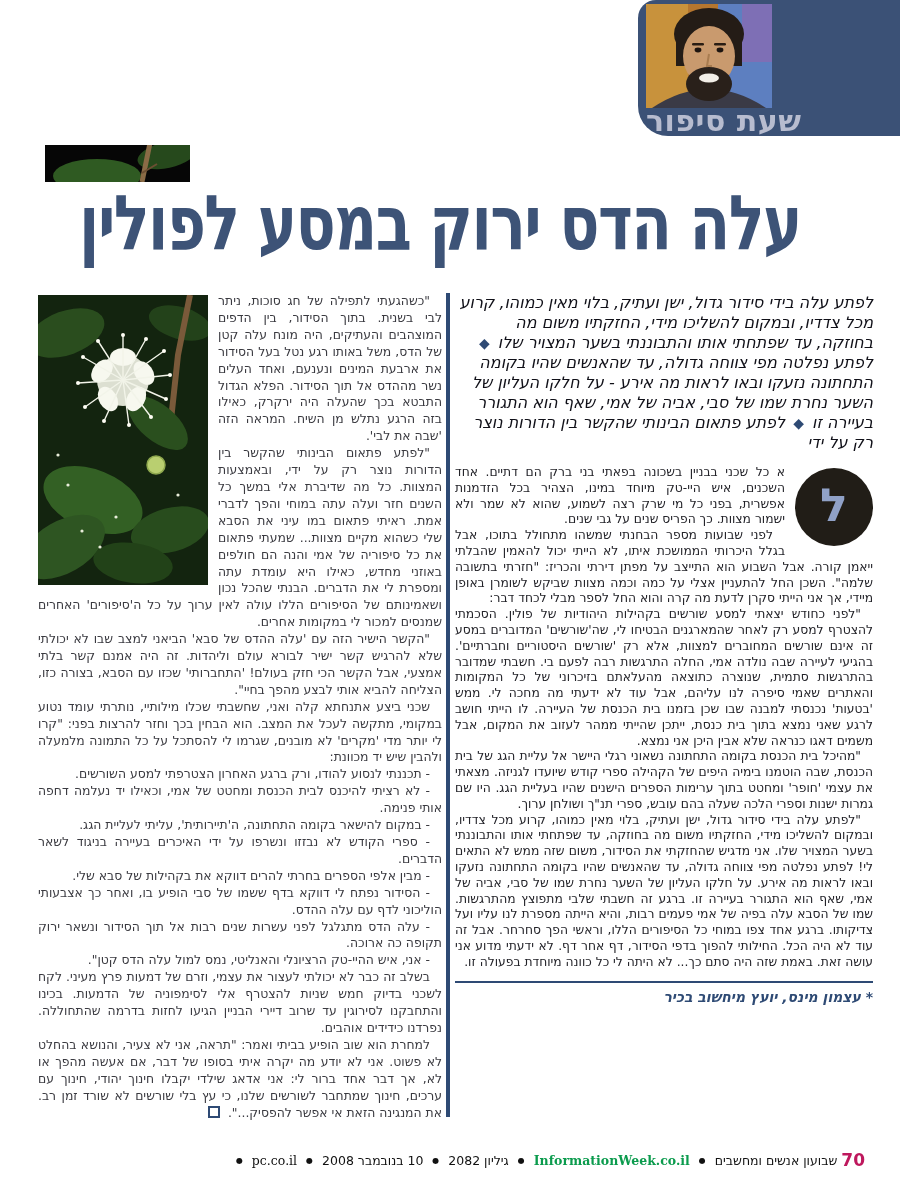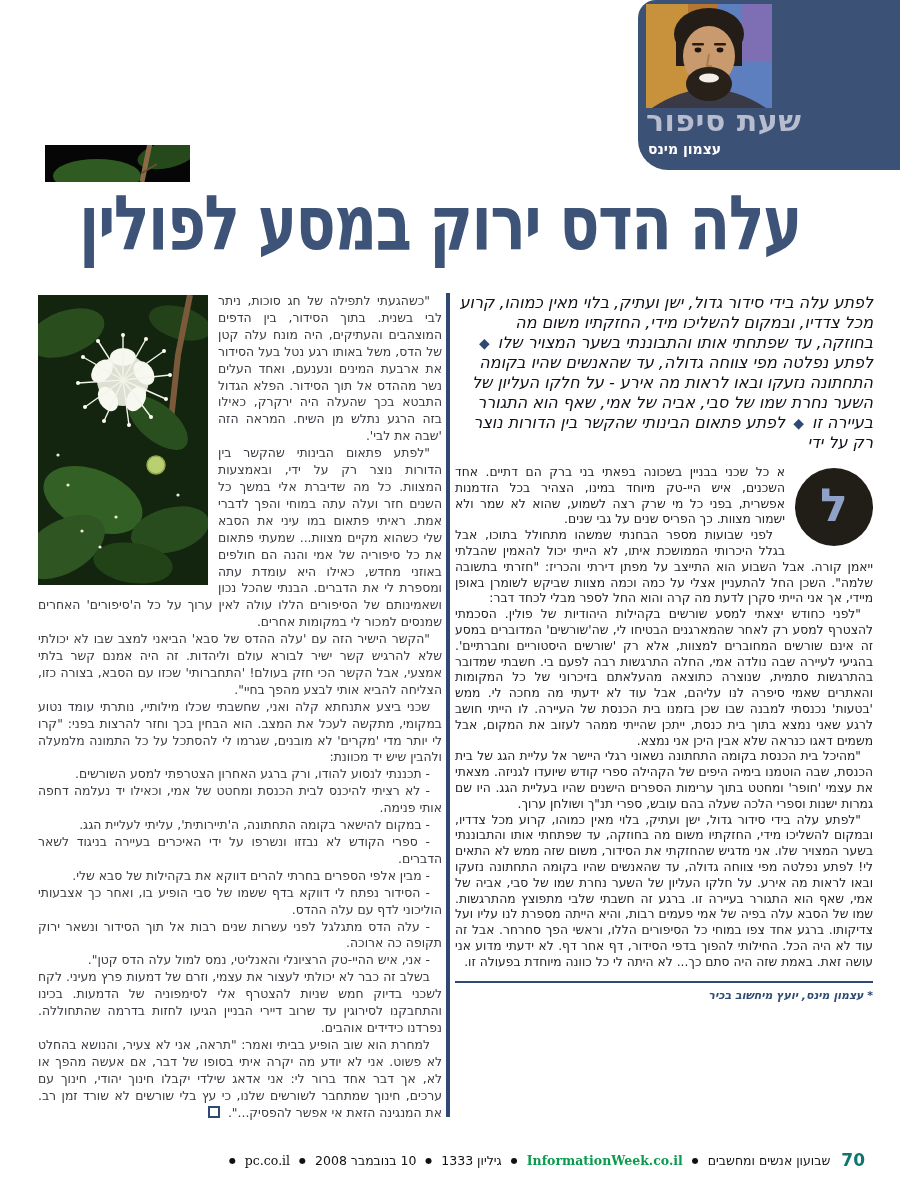--- a/index.html
+++ b/index.html
@@ -2,21 +2,21 @@
 <html lang="he"><head>
 <meta charset="utf-8">
 <style>
   html,body{margin:0;padding:0;background:#e8e8e8;}
   .page{
     position:relative;width:900px;height:1202px;margin:0 auto;background:#ffffff;
     font-family:"DejaVu Sans",sans-serif;direction:rtl;overflow:hidden;
   }
   
   .masthead{
-    position:absolute;top:0;right:0;width:262px;height:170px;
+    position:absolute;top:0;right:0;width:262px;height:136px;
     background:#3b5176;border-radius:0 0 0 30px;border-top-left-radius:18px;
   }
   .masthead-photo{position:absolute;top:4px;left:8px;width:126px;height:104px;overflow:hidden;}
   .masthead-title{
     position:absolute;top:104px;left:8px;white-space:nowrap;
     font-size:30px;font-weight:bold;color:#b7bccf;letter-spacing:0.5px;line-height:1.1;
   }
   .masthead-author{
     position:absolute;top:141px;left:10px;white-space:nowrap;
     font-size:14px;font-weight:bold;color:#ffffff;
@@ -43,31 +43,31 @@
   .col-right p.body{margin:0;font-size:12.3px;line-height:15.8px;text-align:justify;color:#232329;text-indent:12px;}
   .col-right p.body.first{text-indent:0;}
   .col-left p.body{margin:0;font-size:12.4px;line-height:16.9px;text-align:justify;color:#3a3a40;text-indent:12px;}
   .dropcap{
     float:right;width:78px;height:78px;border-radius:50%;background:#211d17;
     margin:3px 0 4px 10px;display:flex;align-items:center;justify-content:center;
   }
   .dropcap span{font-size:46px;font-weight:bold;color:#90a1c7;line-height:1;transform:translateY(-2px);}
   .myrtle-photo{float:left;width:170px;height:290px;margin:2px 10px 6px 0;overflow:hidden;}
   .sig-rule{border:0;border-top:2px solid #2e4a74;margin:10px 0 6px 0;}
-  .signature{margin:0;text-align:right;font-size:11px;font-weight:bold;font-style:italic;color:#2e4a74;}
+  .signature{margin:0;text-align:right;font-size:14px;font-weight:bold;font-style:italic;color:#2e4a74;}
   .endbox{
     display:inline-block;width:8px;height:8px;border:2px solid #2e4a74;background:#fff;
     margin-right:4px;vertical-align:-1px;
   }
   
   .footer{
     position:absolute;top:1150px;right:35px;white-space:nowrap;
     font-size:12.5px;color:#111;direction:rtl;
   }
-  .footer .pg{font-size:17px;font-weight:bold;color:#0f766e;margin-left:7px;vertical-align:-1px;}
+  .footer .pg{font-size:17px;font-weight:bold;color:#be185d;vertical-align:-1px;}
   .footer .dot{font-size:8px;vertical-align:2px;margin:0 5px;color:#111;}
   .footer .iw{font-family:"DejaVu Serif",serif;font-weight:bold;color:#0b9b4d;}
   .footer .latin{font-family:"DejaVu Serif",serif;}
 </style>
 </head>
 <body>
 
 <div class="page">
 
   <div class="masthead">
@@ -200,21 +200,21 @@
     <p class="body">בשלב זה כבר לא יכולתי לעצור את עצמי, וזרם של דמעות פרץ מעיני. לקח לשכני בדיוק חמש שניות להצטרף אלי לסימפוניה של הדמעות. בכינו והתחבקנו לסירוגין עד שרוב דיירי הבניין הגיעו לחזות בדרמה שהתחוללה. נפרדנו כידידים אוהבים.</p>
     <p class="body"><span>למחרת הוא שוב הופיע בביתי ואמר: "תראה, אני לא צעיר, והנושא בהחלט לא פשוט. אני לא יודע מה יקרה איתי בסופו של דבר, אם אעשה מהפך או לא, אך דבר אחד ברור לי: אני אדאג שילדי יקבלו חינוך יהודי, חינוך עם ערכים, חינוך שמתחבר לשורשים שלנו, כי עץ בלי שורשים לא שורד זמן רב. את המנגינה הזאת אי אפשר להפסיק...".</span> <span class="endbox"></span></p>
   </div>
 
   <div class="footer">
     <span class="pg">70</span>
     <span>שבועון אנשים ומחשבים</span>
     <span class="dot">●</span>
     <span class="iw">InformationWeek.co.il</span>
     <span class="dot">●</span>
-    <span>גיליון 1333</span>
+    <span>גיליון 2082</span>
     <span class="dot">●</span>
     <span>10 בנובמבר 2008</span>
     <span class="dot">●</span>
     <span class="latin">pc.co.il</span>
     <span class="dot">●</span>
   </div>
 
 </div>
 
 </body></html>

